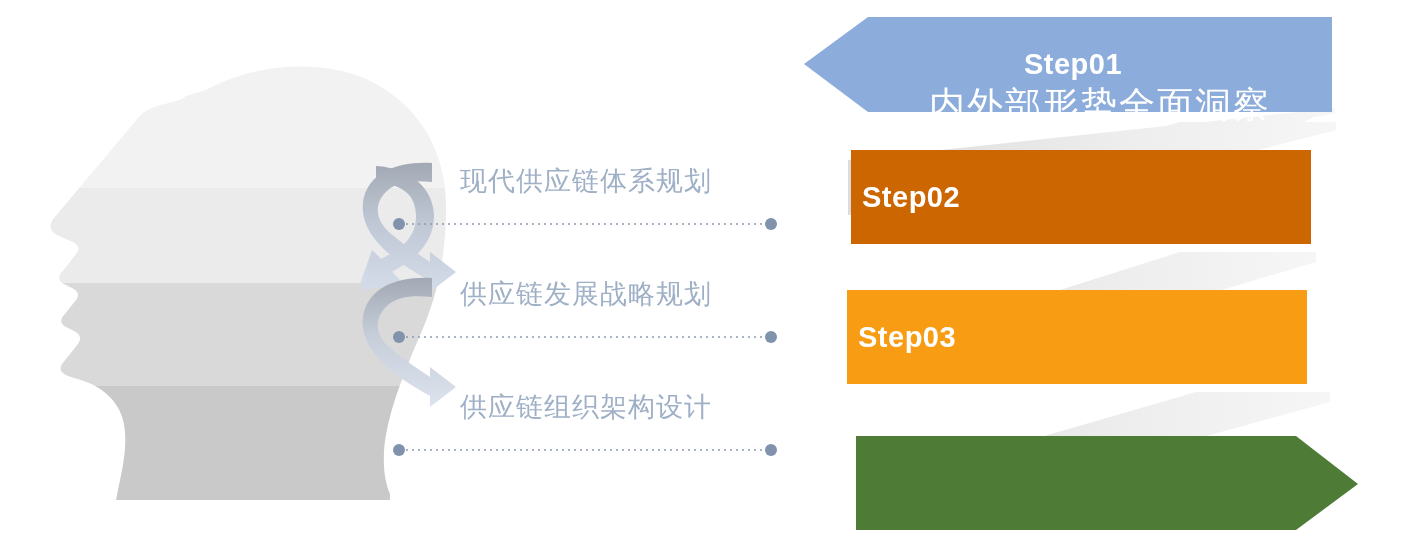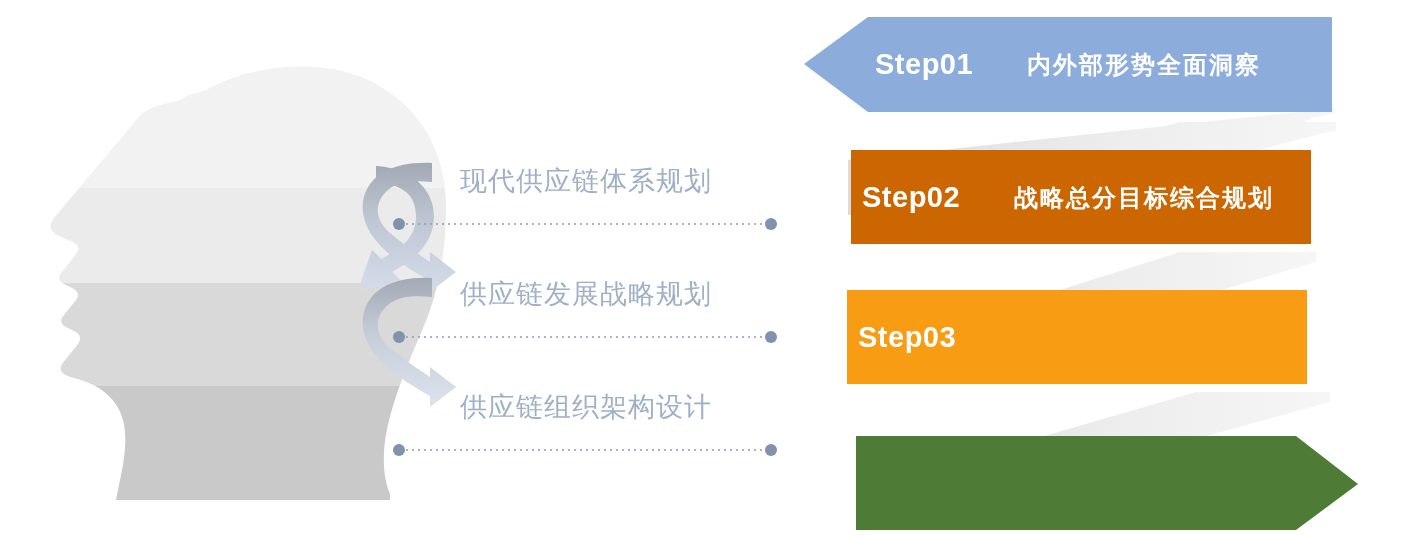--- a/index.html
+++ b/index.html
@@ -26,22 +26,22 @@
     color:#ffffff;
     white-space:nowrap;
     pointer-events:none;
   }
   .step-id{
     font-size:29px;
     font-weight:bold;
     letter-spacing:0.5px;
   }
   .step-desc{
-    font-size:24px;
-    font-weight:bold;
+    font-size:36px;
+    font-weight:normal;
     letter-spacing:2px;
     margin-left:54px;
   }
   .hit{position:absolute;}
 </style>
 </head>
 <body>
 
 <div id="stage">
 
@@ -177,28 +177,27 @@
 
     <path d="M 858,490 L 1196,392 L 1330,392 L 1330,402 L 1010,490 Z" fill="url(#gradRibbon)"></path>
 
     <path d="M 856,436 L 1296,436 L 1358,484 L 1296,530 L 856,530 Z" fill="#4E7C36"></path>
   </svg>
 
   <div class="label-text" style="left:460px;top:163px;">现代供应链体系规划</div>
   <div class="label-text" style="left:460px;top:276px;">供应链发展战略规划</div>
   <div class="label-text" style="left:460px;top:389px;text-align:right;">供应链组织架构设计</div>
 
-  <div class="step-row" style="left:875px;top:48px;">
+  <div class="step-row" style="left:875px;top:48px;flex-direction:column;">
     <span class="step-id">Step01</span>
     <span class="step-desc">内外部形势全面洞察</span>
   </div>
 
   <div class="step-row" style="left:862px;top:181px;text-align:right;">
     <span class="step-id">Step02</span>
-    <span class="step-desc">战略总分目标综合规划</span>
   </div>
 
   <div class="step-row" style="left:858px;top:321px;">
     <span class="step-id">Step03</span>
   </div>
 
   <div class="step-row" style="left:866px;top:467px;">
   </div>
 
   <div class="hit" style="left:804px;top:17px;width:528px;height:95px;"></div>

